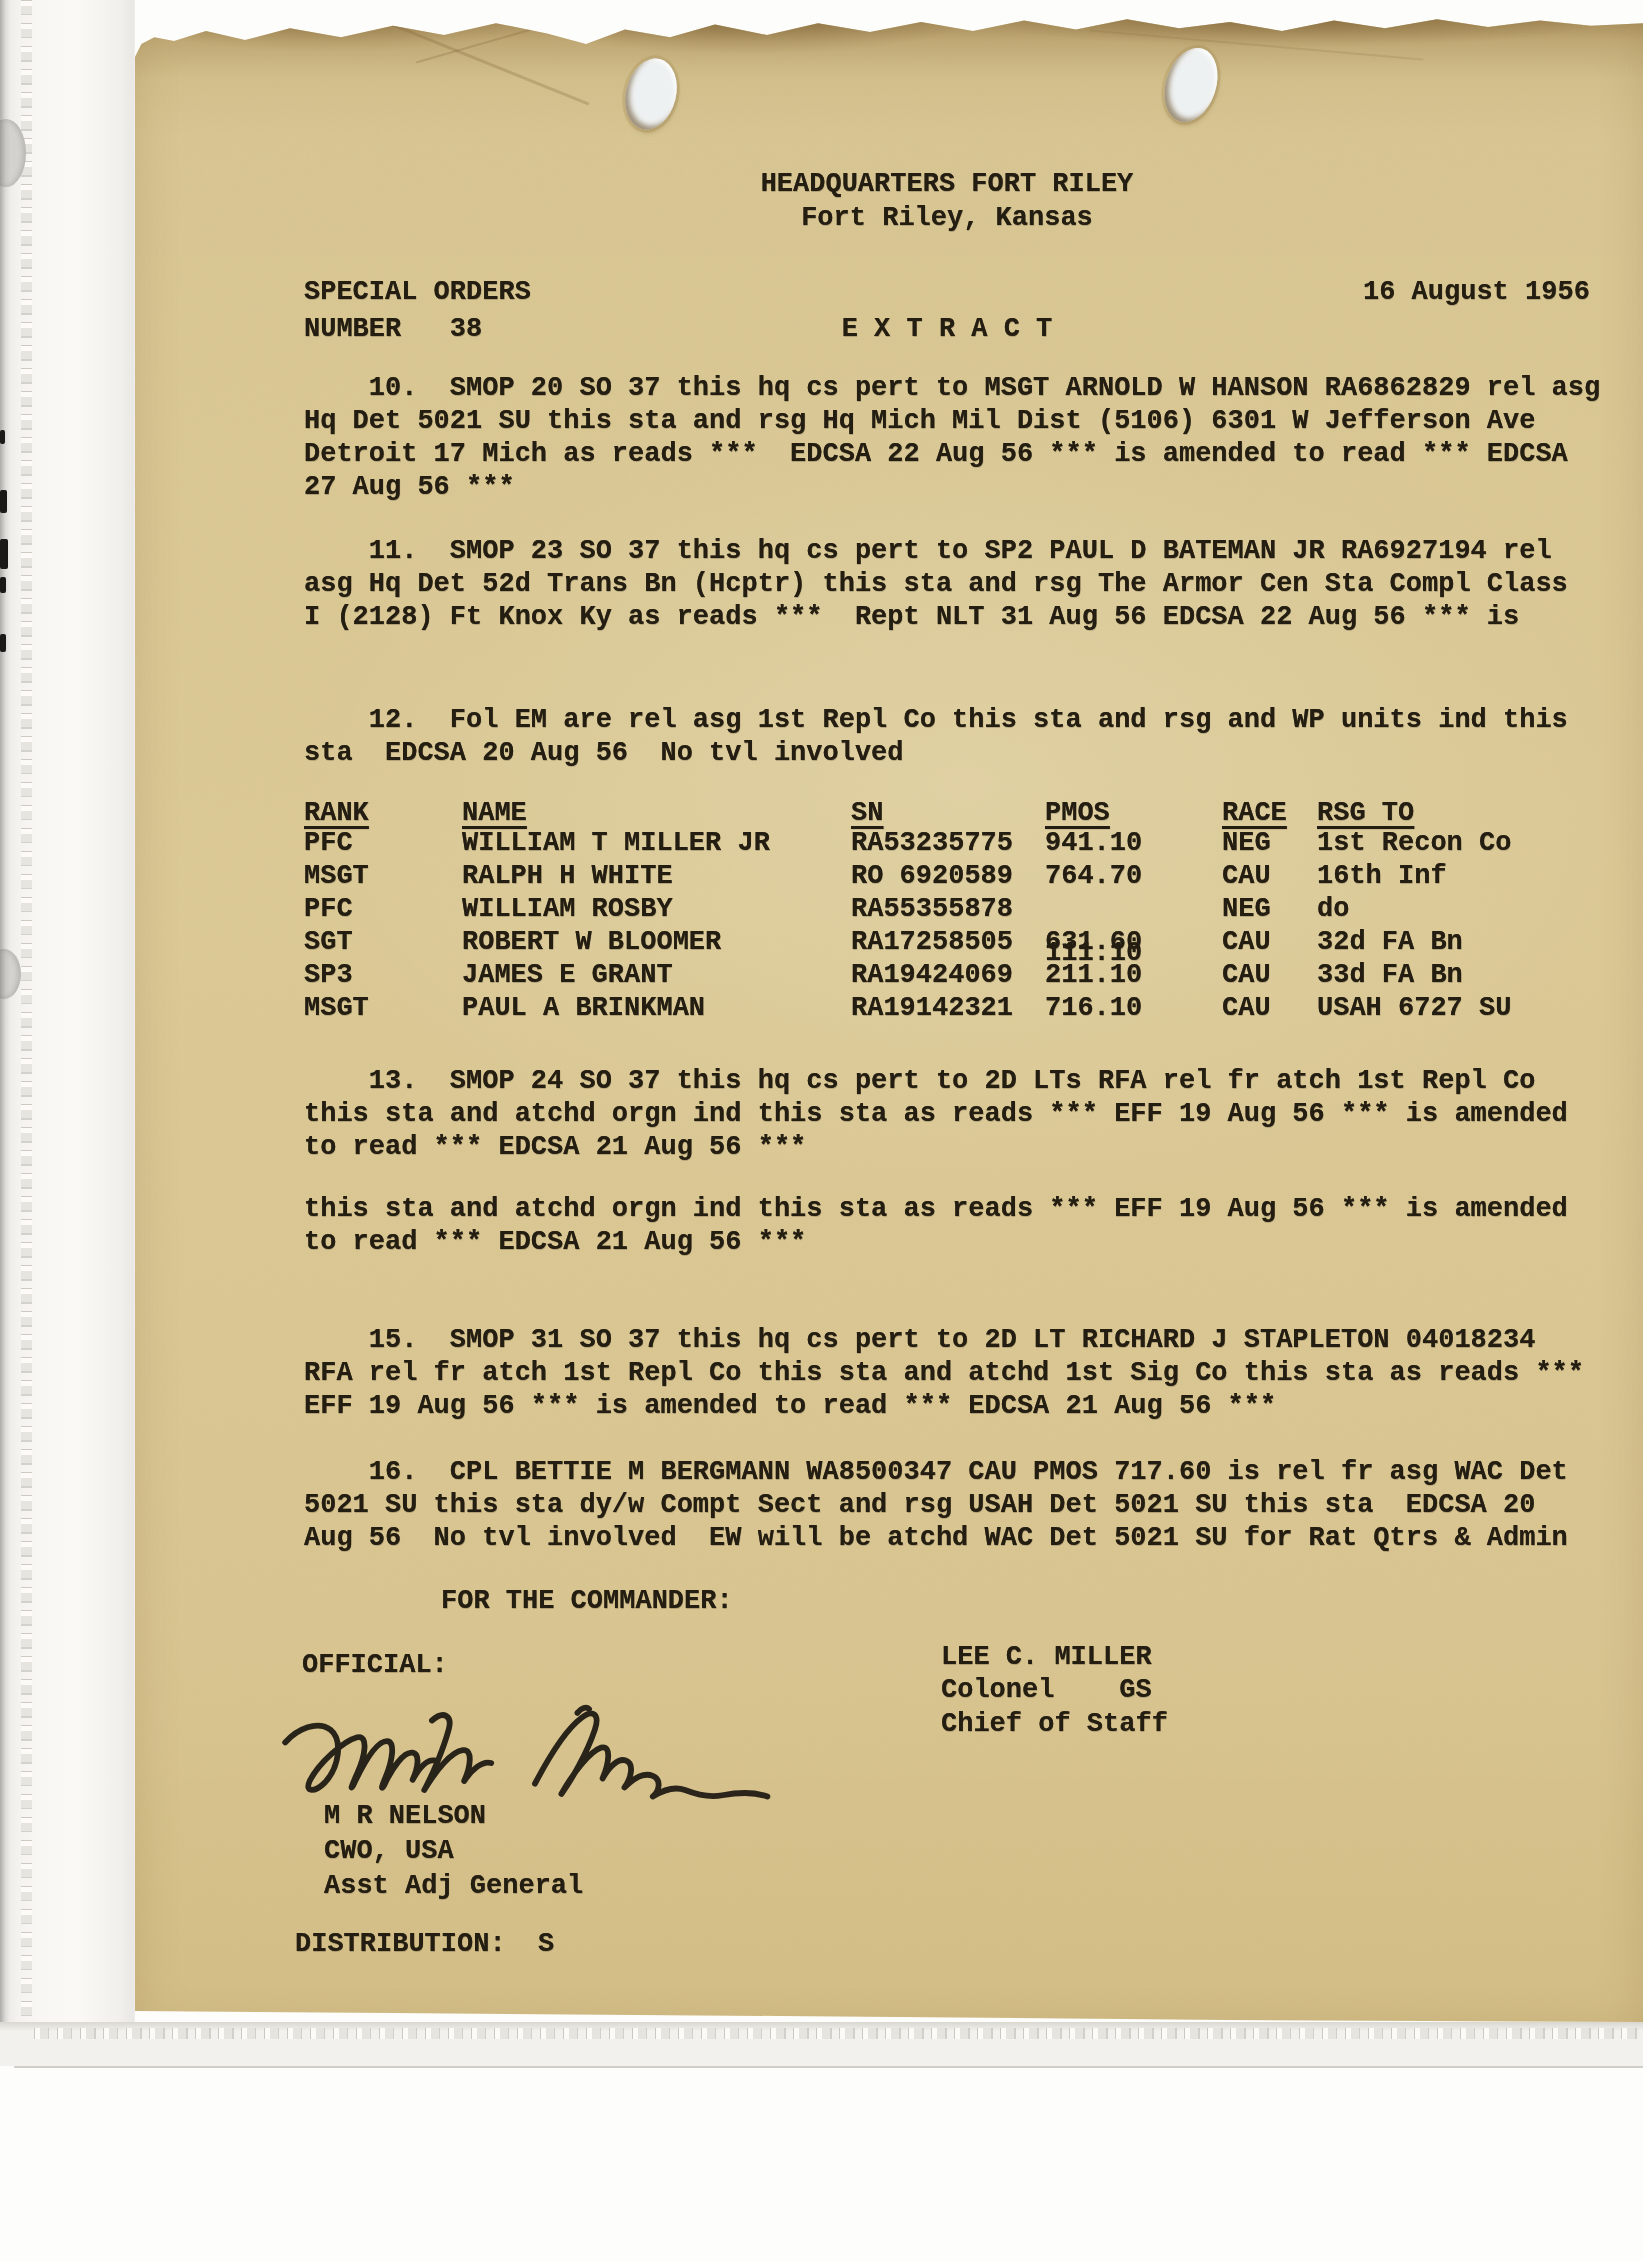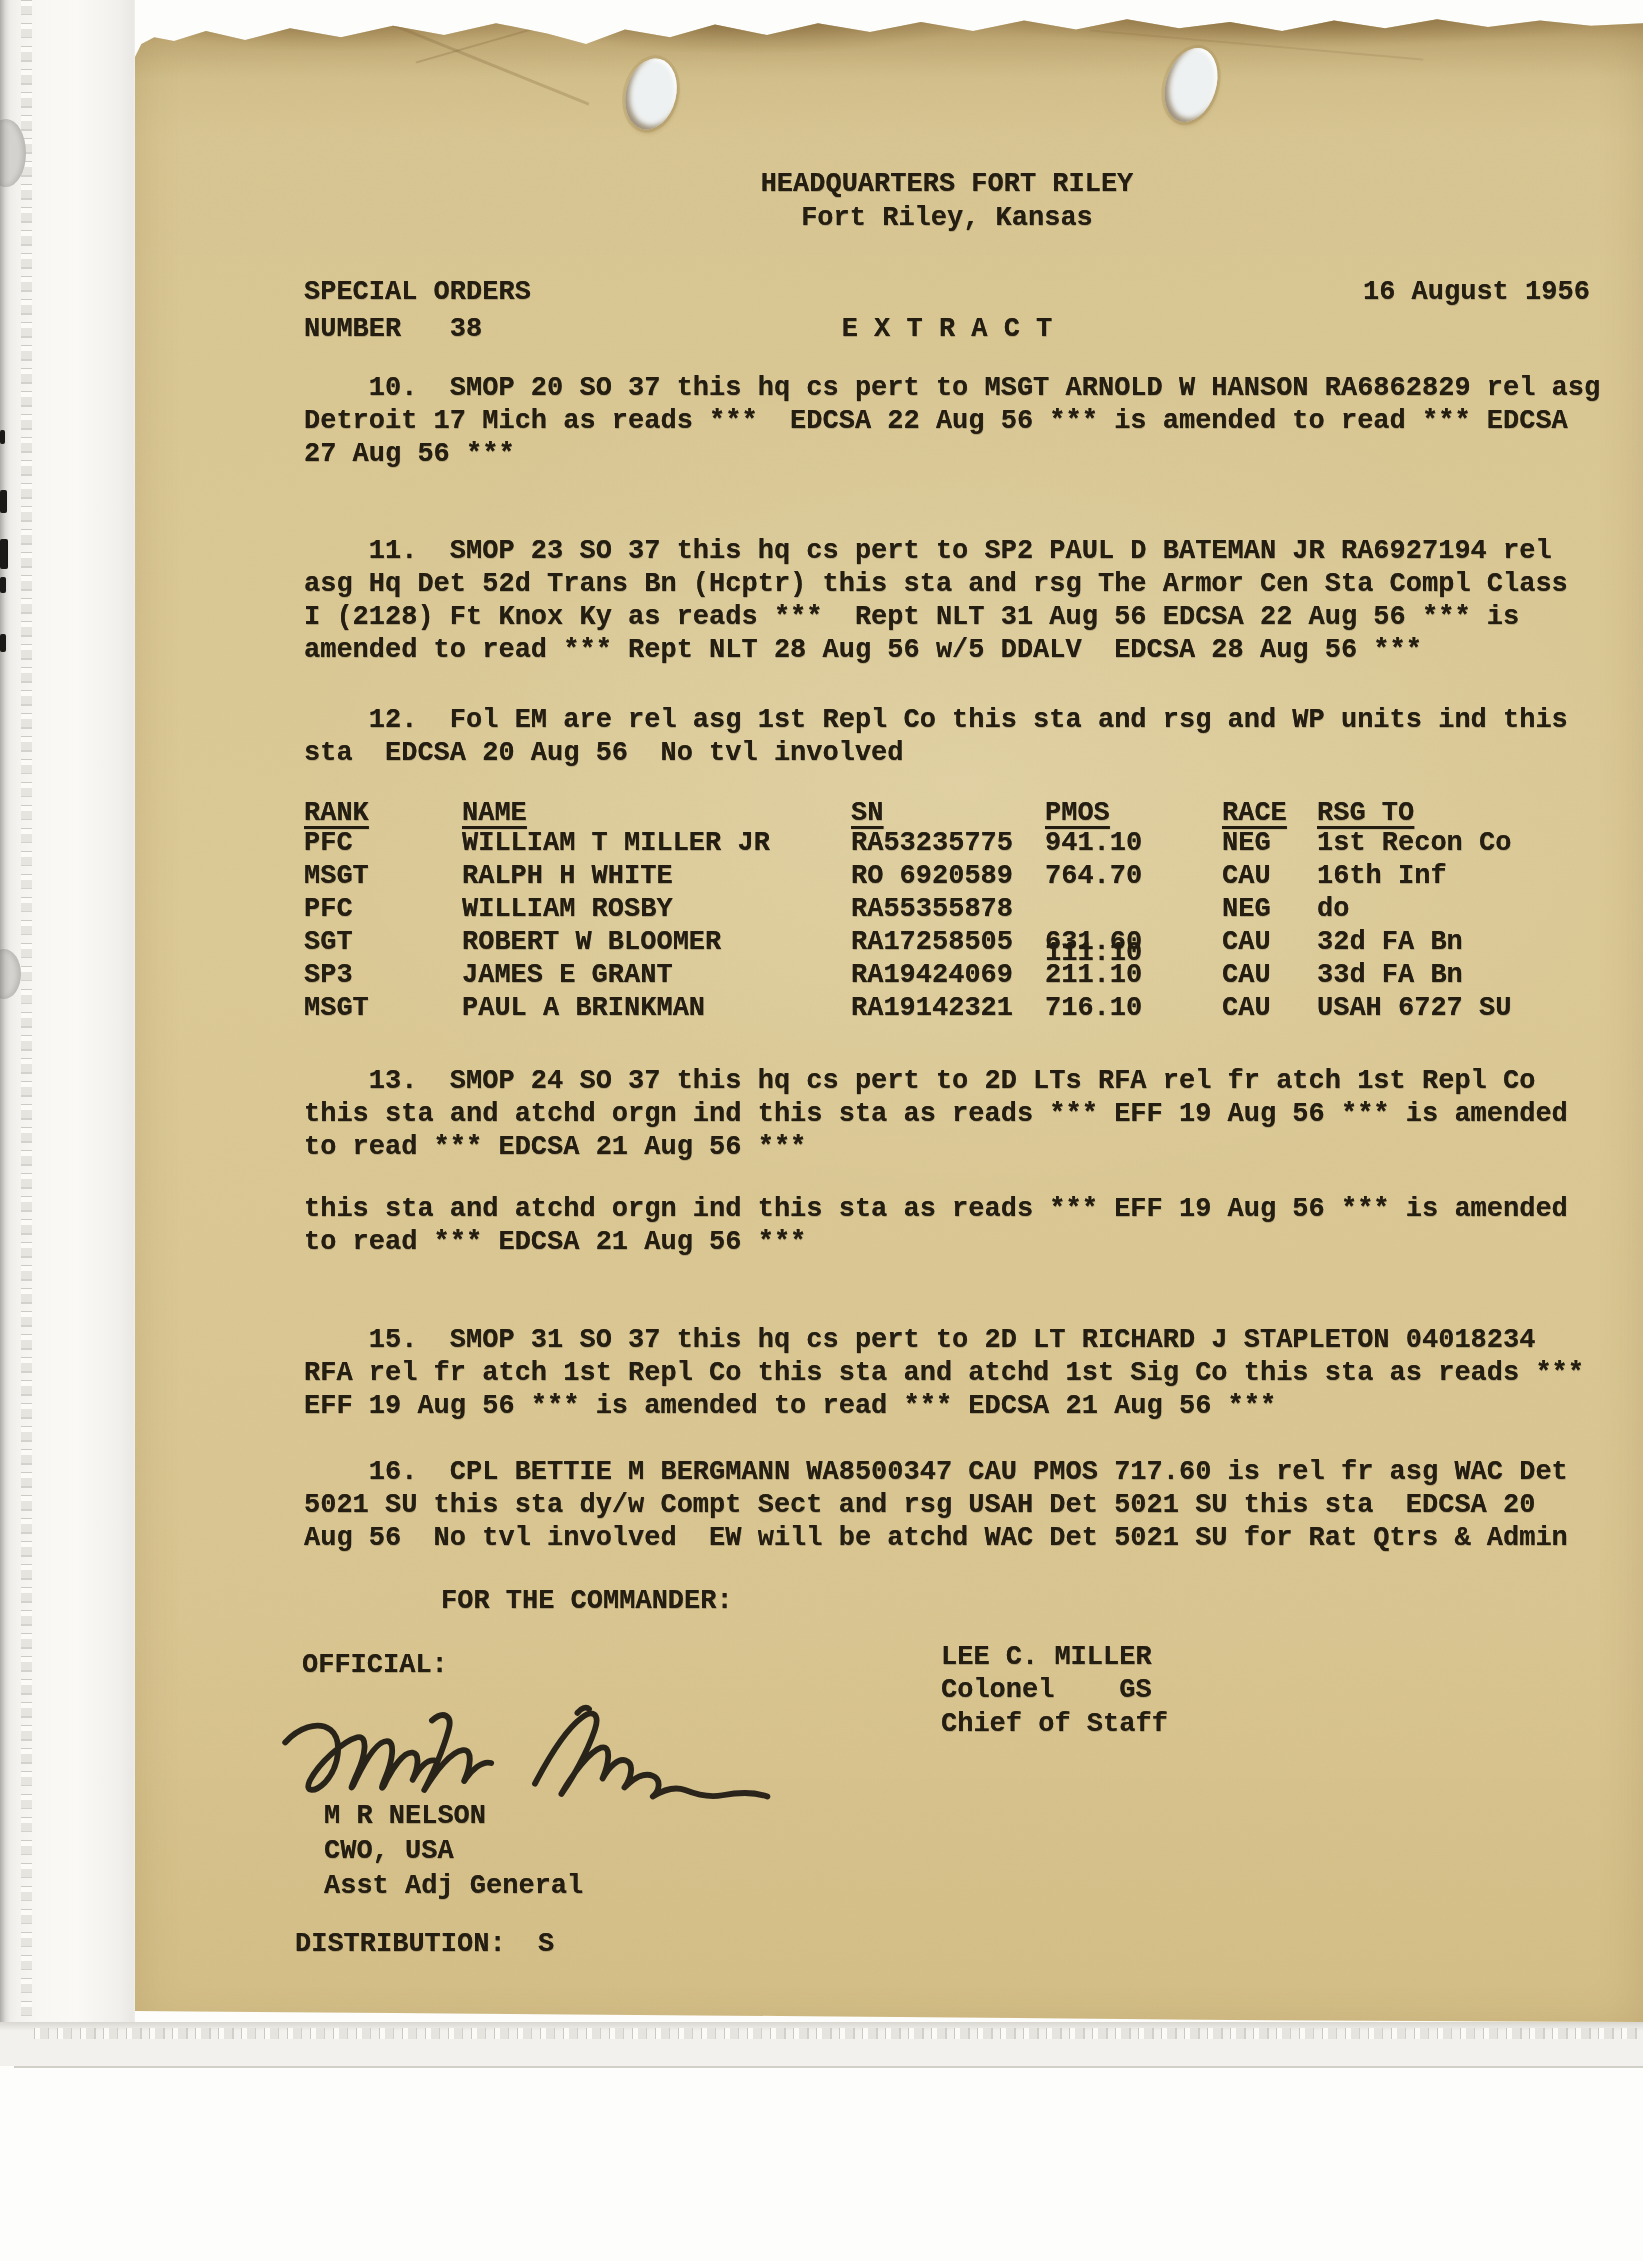--- a/index.html
+++ b/index.html
@@ -104,28 +104,28 @@
     <div class="tl center" style="top:184px">Fort Riley, Kansas</div>
 
     <div class="tl" style="top:258px;left:169px">SPECIAL ORDERS</div>
     <div class="tl" style="top:258px;left:1228px">16 August 1956</div>
     <div class="tl" style="top:295px;left:169px">NUMBER   38</div>
     <div class="tl center" style="top:295px">E X T R A C T</div>
 
     <div id="paragraphs">
         <div class="pblock" style="top: 354px;">
           <div class="pline">    10.  SMOP 20 SO 37 this hq cs pert to MSGT ARNOLD W HANSON RA6862829 rel asg</div>
+          <div class="pline">Hq Det 5021 SU this sta and rsg Hq Mich Mil Dist (5106) 6301 W Jefferson Ave</div>
           <div class="pline">Detroit 17 Mich as reads ***  EDCSA 22 Aug 56 *** is amended to read *** EDCSA</div>
           <div class="pline">27 Aug 56 ***</div>
         </div>
         <div class="pblock" style="top: 517px;">
           <div class="pline">    11.  SMOP 23 SO 37 this hq cs pert to SP2 PAUL D BATEMAN JR RA6927194 rel</div>
           <div class="pline">asg Hq Det 52d Trans Bn (Hcptr) this sta and rsg The Armor Cen Sta Compl Class</div>
           <div class="pline">I (2128) Ft Knox Ky as reads ***  Rept NLT 31 Aug 56 EDCSA 22 Aug 56 *** is</div>
-          <div class="pline">amended to read *** Rept NLT 28 Aug 56 w/5 DDALV  EDCSA 28 Aug 56 ***</div>
         </div>
         <div class="pblock" style="top: 686px;">
           <div class="pline">    12.  Fol EM are rel asg 1st Repl Co this sta and rsg and WP units ind this</div>
           <div class="pline">sta  EDCSA 20 Aug 56  No tvl involved</div>
         </div>
         <div class="pblock" style="top: 1047px;">
           <div class="pline">    13.  SMOP 24 SO 37 this hq cs pert to 2D LTs RFA rel fr atch 1st Repl Co</div>
           <div class="pline">this sta and atchd orgn ind this sta as reads *** EFF 19 Aug 56 *** is amended</div>
           <div class="pline">to read *** EDCSA 21 Aug 56 ***</div>
         </div>

